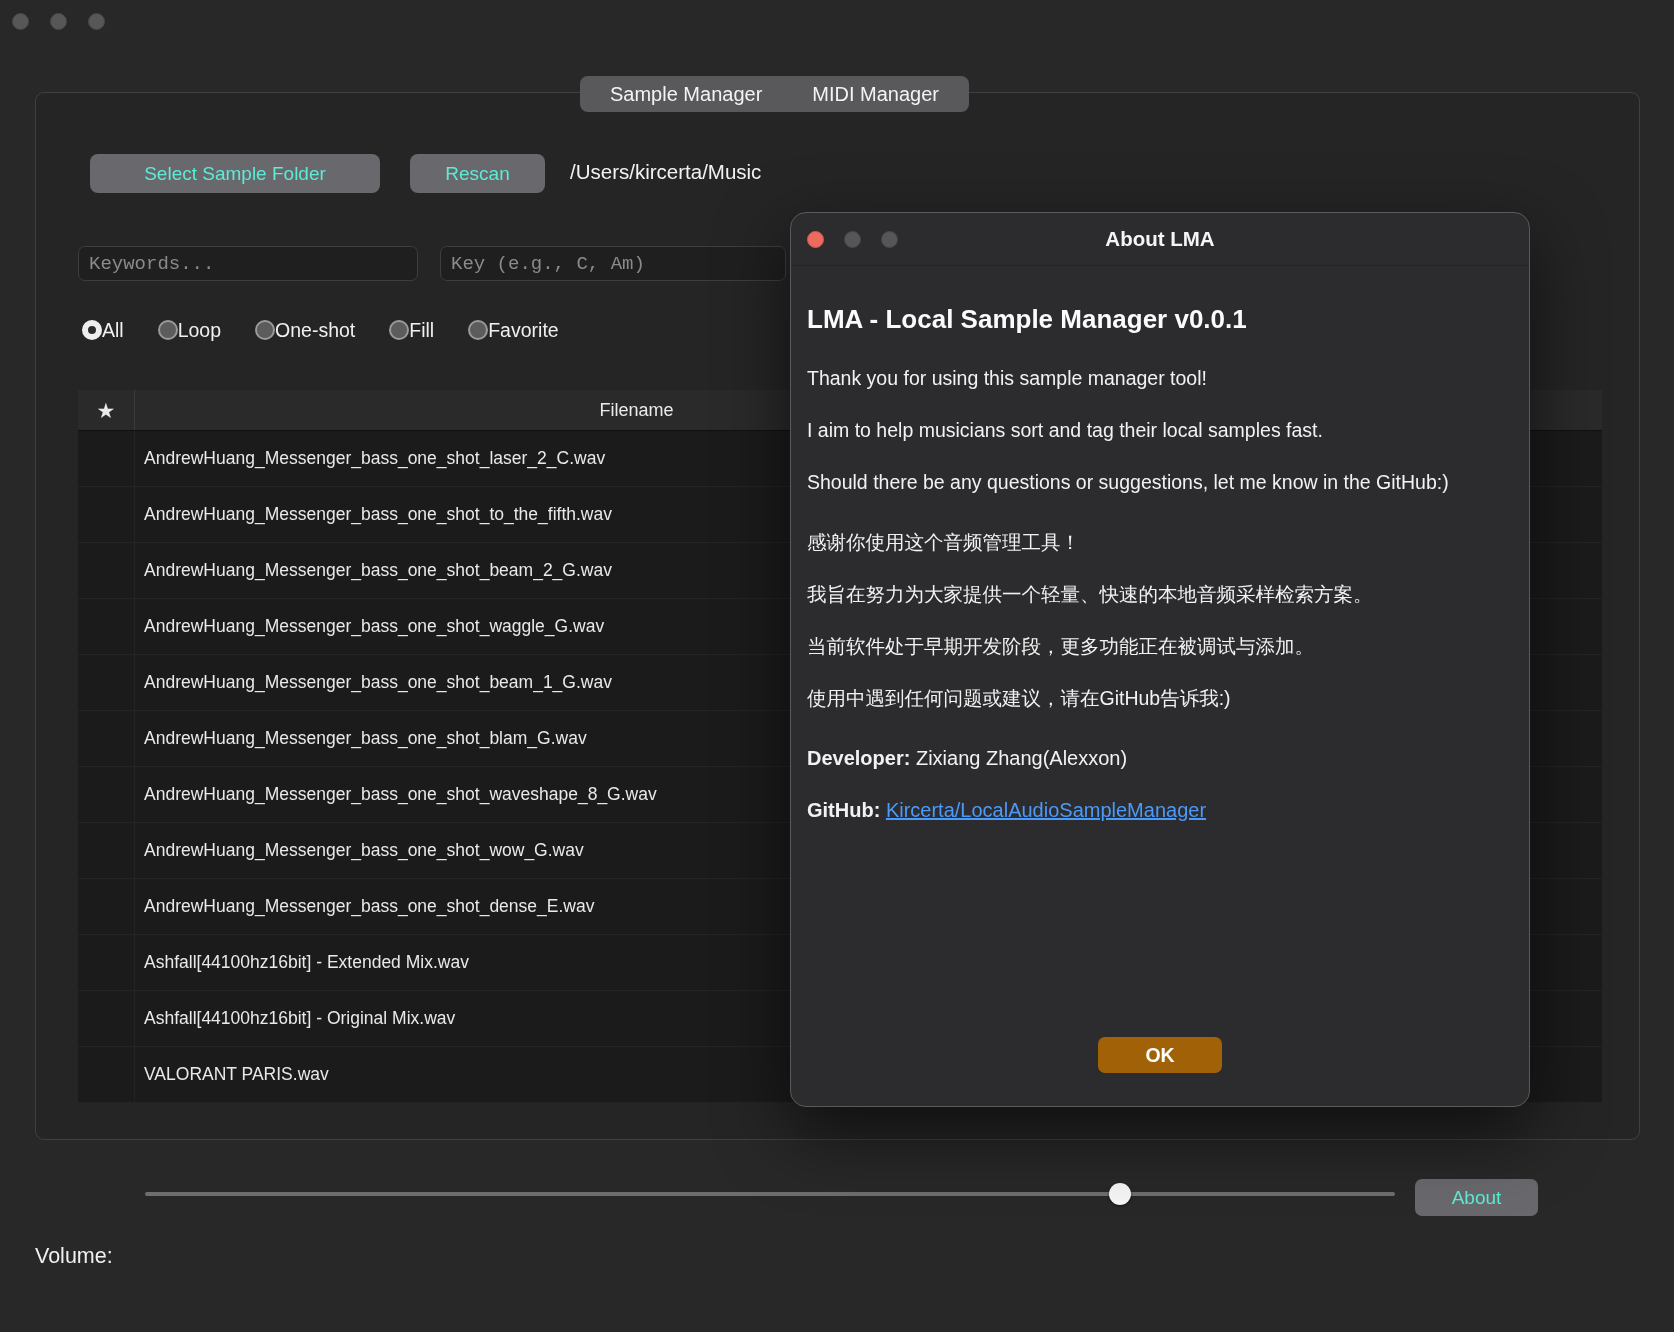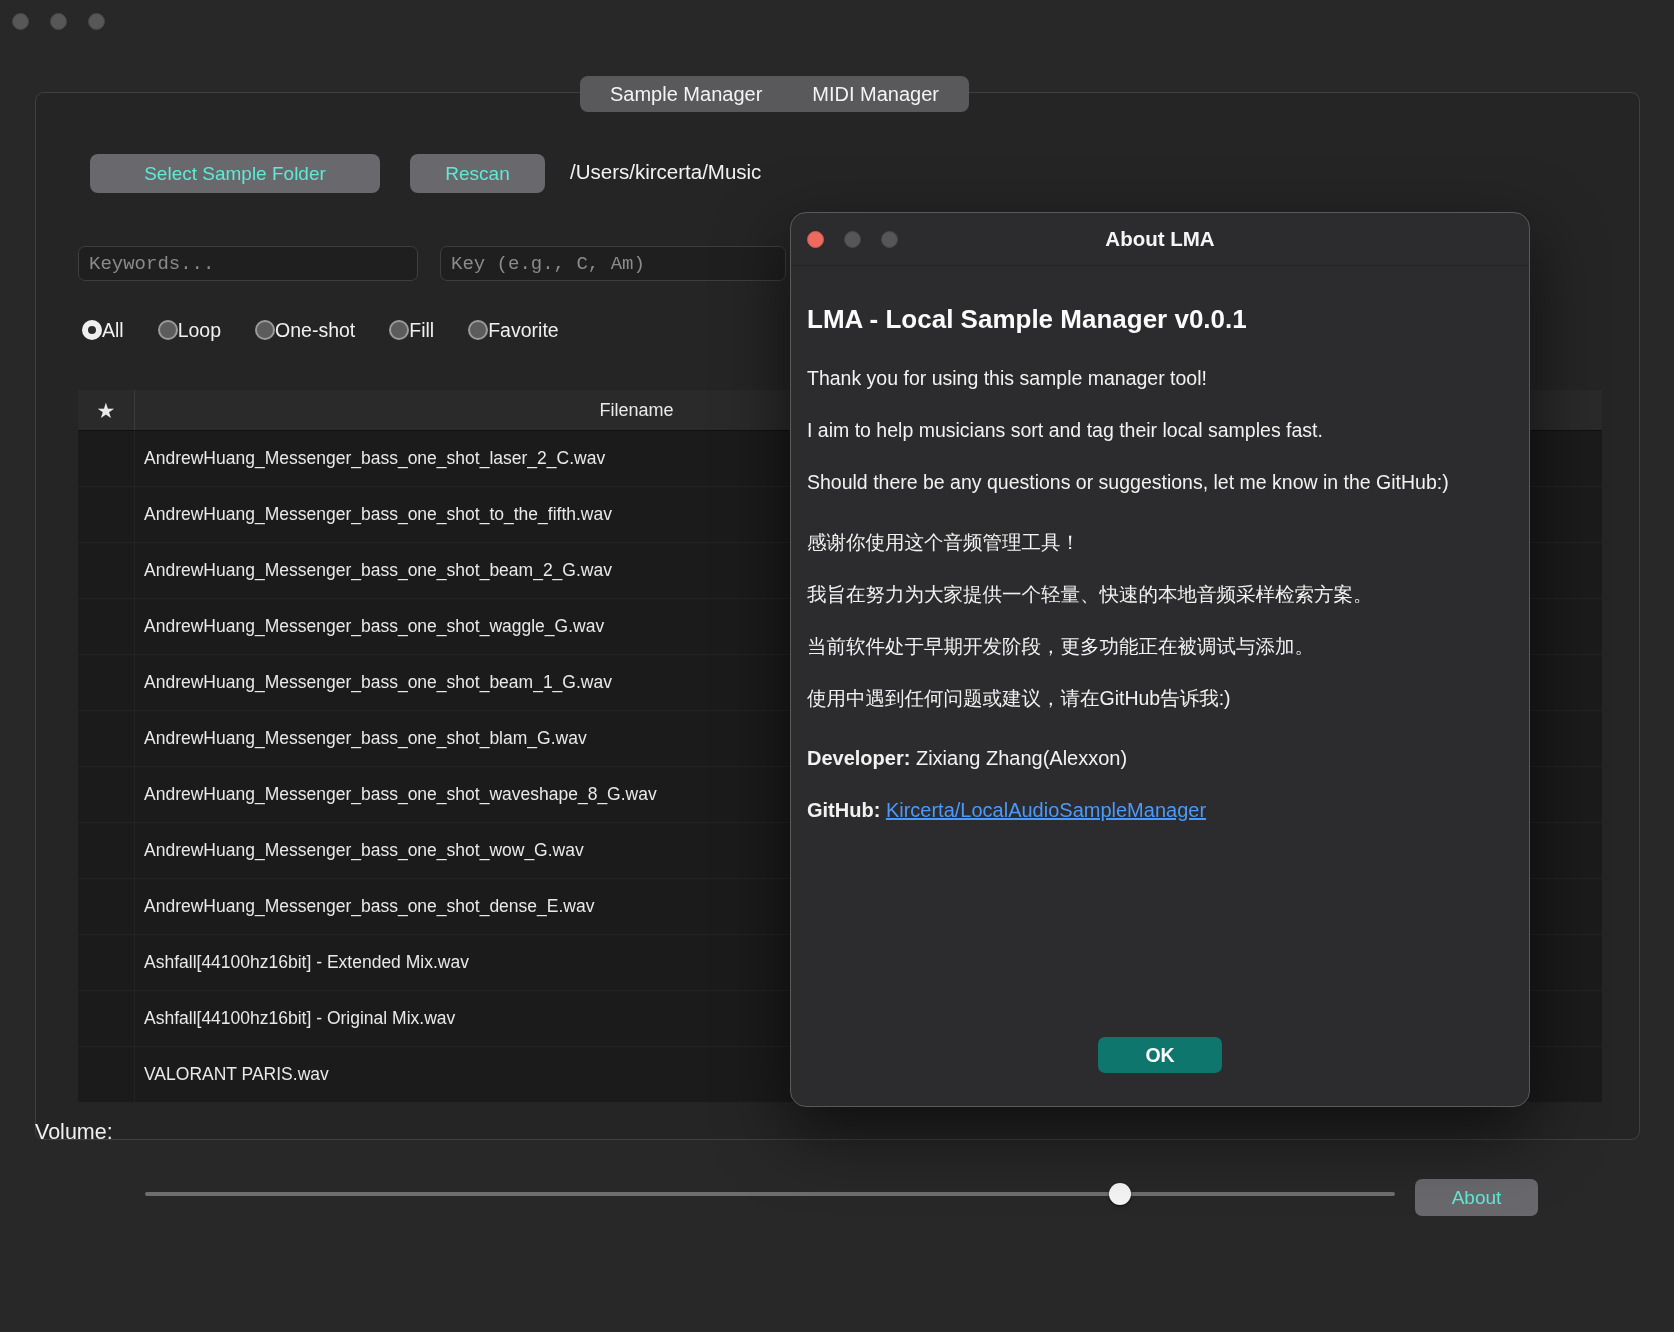--- a/index.html
+++ b/index.html
@@ -52,21 +52,21 @@
   .thead{height:41px;background:#2a2a2a;display:flex;align-items:center;
     border-bottom:1px solid #101010;font-size:18px;color:#eaeaea}
   .th-star{width:57px;text-align:center;font-size:21px;border-right:1px solid #3c3c3c;line-height:41px;height:100%}
   .th-name{width:1004px;text-align:center;border-right:1px solid #3c3c3c;height:100%;line-height:41px}
   .trow{height:56px;display:flex;align-items:center;border-bottom:1px solid #242424;
     font-size:17.5px;color:#e9e9e9}
   .tcell-star{width:57px;height:100%;border-right:1px solid #232323;flex:0 0 auto}
   .tcell-name{padding-left:9px;white-space:nowrap}
 
   
-  .volume-label{position:absolute;left:35px;top:1120px;font-size:21.5px;color:#f0f0f0}
+  .volume-label{position:absolute;left:35px;top:1244px;font-size:21.5px;color:#f0f0f0}
   .slider{position:absolute;left:145px;top:1182px;width:1250px;height:24px}
   .slider .track{position:absolute;left:0;top:10px;height:4px;width:100%;background:#6e6e6e;border-radius:2px}
   .slider .thumb{position:absolute;top:1px;width:22px;height:22px;border-radius:50%;
     background:#f5f5f5;box-shadow:0 1px 3px rgba(0,0,0,.55)}
   .btn-about{left:1415px;top:1179px;width:123px;height:37px;border-radius:7px}
 
   
   .dialog{position:absolute;left:790px;top:212px;width:740px;height:895px;
     background:#2c2c2e;border:1px solid #5a5a5a;border-radius:16px;
     box-shadow:0 25px 70px rgba(0,0,0,.6);z-index:10}
@@ -77,21 +77,21 @@
   .dl2{left:53px;top:18px;background:#565656;border-color:#484848}
   .dl3{left:90px;top:18px;background:#565656;border-color:#484848}
   .dialog-content{padding:30px 16px 0}
   .dialog-heading{font-size:26px;font-weight:bold;margin:8px 0 28px;color:#fbfbfb}
   .dialog-content p{font-size:19.5px;line-height:30px;margin:0 0 22px;color:#f2f2f2}
   .gap-top{margin-top:30px !important}
   .info-line{font-size:20px;line-height:30px;margin:0 0 22px;color:#f2f2f2}
   .info-line b{font-weight:bold}
   .github-link{color:#4b9afa;text-decoration:underline;cursor:pointer}
   .ok-btn{position:absolute;left:50%;transform:translateX(-50%);bottom:33px;
-    width:124px;height:36px;background:#0f766e;border:none;border-radius:7px;
+    width:124px;height:36px;background:#a16207;border:none;border-radius:7px;
     color:#fff;font-size:19.5px;font-weight:bold;font-family:inherit}
 </style>
 </head>
 <body>
 
 <span class="light wl1"></span>
 <span class="light wl2"></span>
 <span class="light wl3"></span>
 
 <div class="panel"></div>

